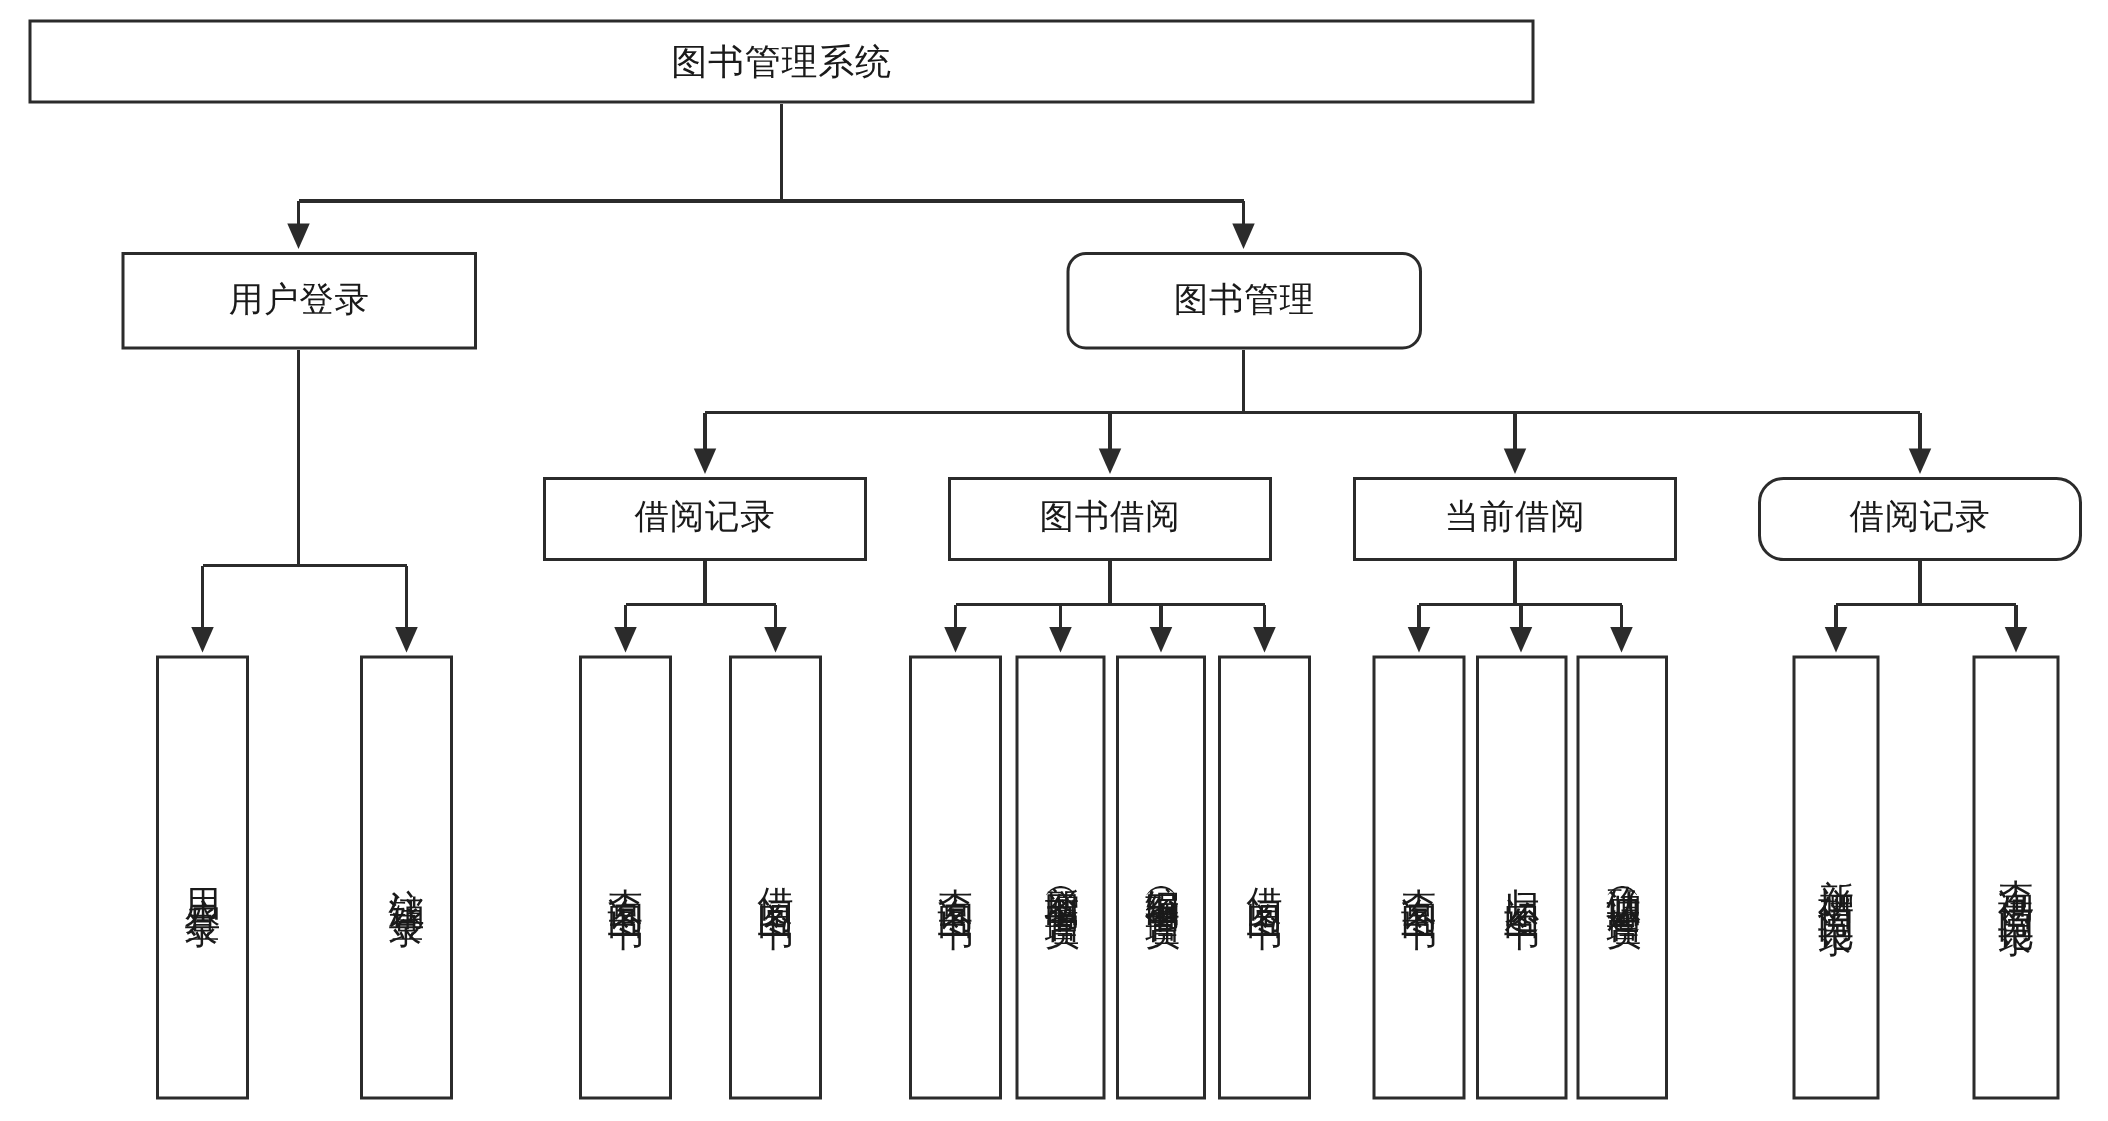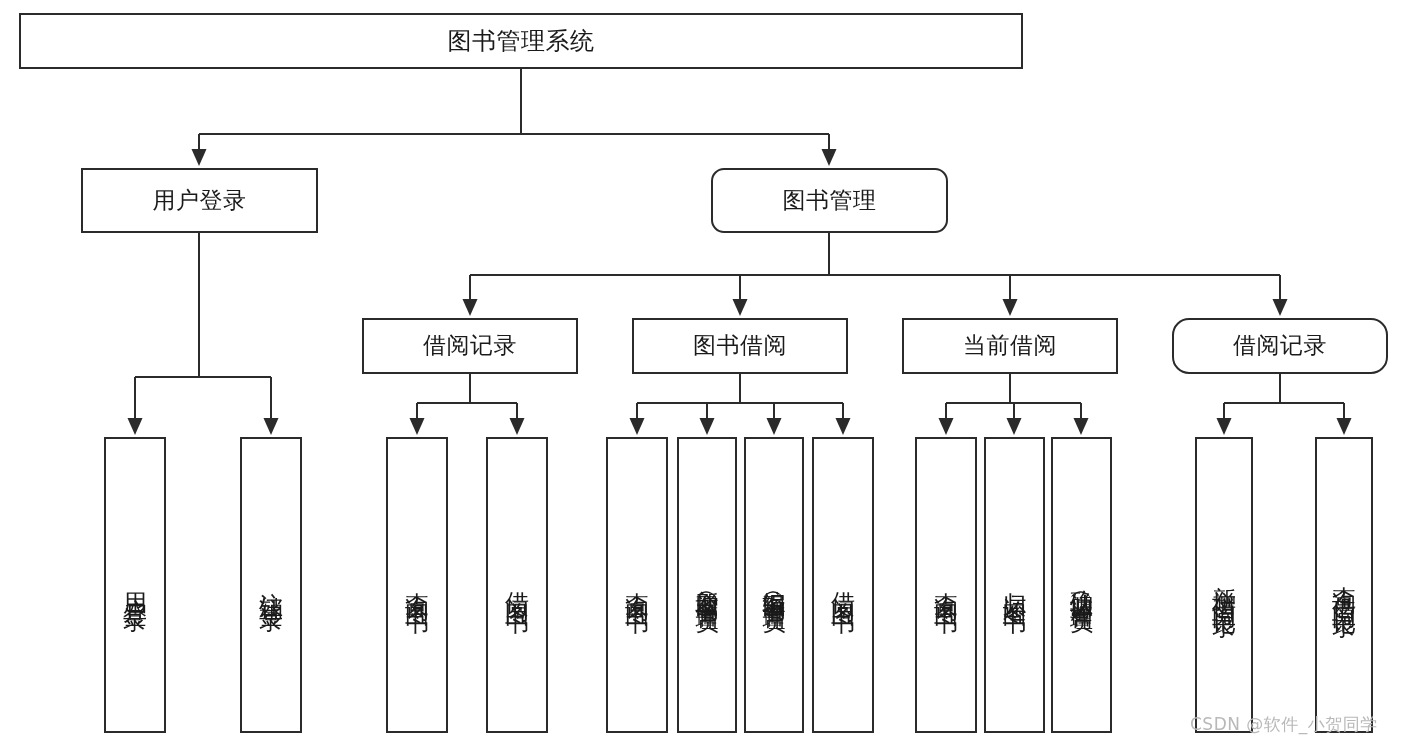--- a/index.html
+++ b/index.html
@@ -192,15 +192,14 @@
   <div class="node vert tight" style="left: 1051px; top: 437px; width: 61px; height: 296px;">
     <span class="label">确认归还（管理员）</span>
   </div>
   <div class="node vert" style="left: 1195px; top: 437px; width: 58px; height: 296px;">
     <span class="label">新增借阅记录</span>
   </div>
   <div class="node vert" style="left: 1315px; top: 437px; width: 58px; height: 296px;">
     <span class="label">查询借阅记录</span>
   </div>
 
-  <div class="watermark" style="left: 1190px; top: 713px;">CSDN @软件_小贺同学</div>
 
 </div>
 
 </body></html>

